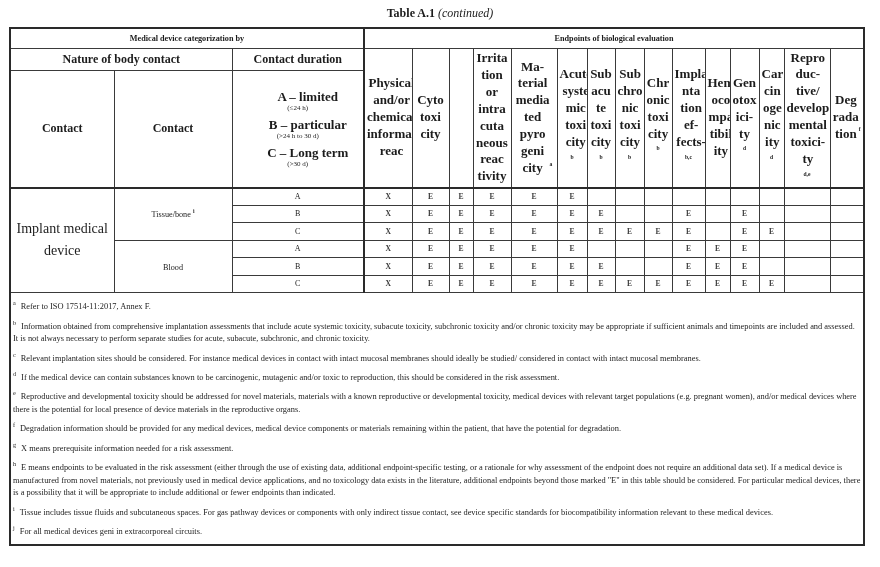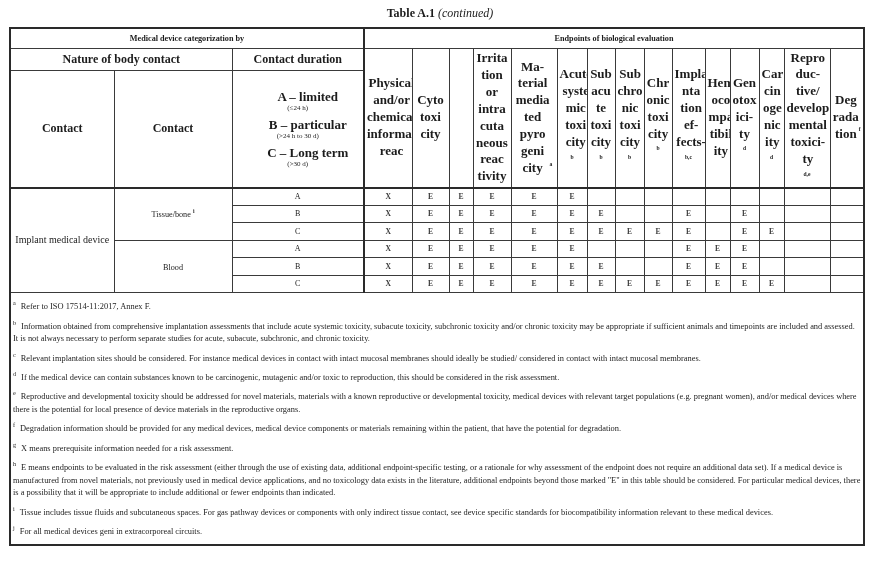--- a/index.html
+++ b/index.html
@@ -65,21 +65,21 @@
   .dur-range { font-weight: normal; font-size: 7px; line-height: 1.2; }
 
   
   .sep-left { border-left: 2px solid #2a2a2a !important; }
 
   
   tr.data { height: 17.5px; }
   tr.first-data td { border-top: 2px solid #2a2a2a; }
   td.cat {
     text-align: left;
-    font-size: 10px;
+    font-size: 14px;
     padding-left: 4px;
     line-height: 1.6;
     margin-left: 8px;
   }
   td.contact { font-size: 8.2px; }
   td.dur-val { font-size: 8px; }
   td.v { font-size: 7.6px; color: #3d3d3d; font-weight: bold; }
 
   
   td.fn-cell {

